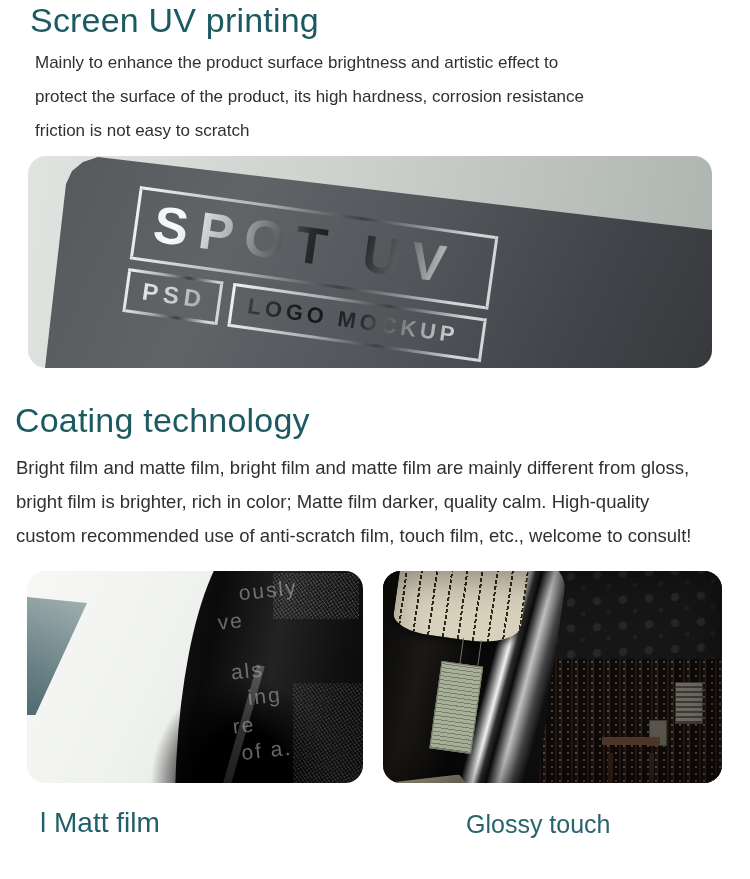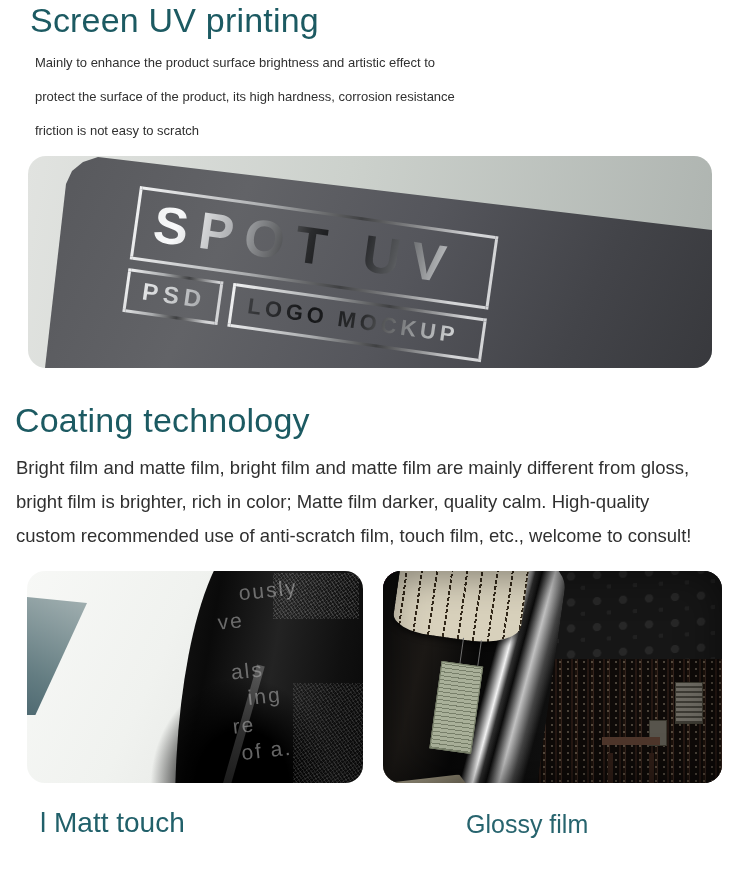--- a/index.html
+++ b/index.html
@@ -6,21 +6,21 @@
   html,body { width:750px; background:#ffffff; font-family:"Liberation Sans", sans-serif; }
   body { height:879px; overflow:hidden; }
 
   main { }
 
   h1.sec-title { font-size:34px; font-weight:400; color:#1c5a62; letter-spacing:0.2px; }
   #uv-title { margin-left:30px; line-height:40px; }
   #coating-title { margin-left:15px; margin-top:29px; line-height:46px; }
 
   p.para { white-space:pre-line; color:#303030; line-height:34px; }
-  #uv-desc { margin:6px 40px 0 35px; font-size:13px; }
+  #uv-desc { margin:6px 40px 0 35px; font-size:17px; }
   #coating-desc { margin:8px 6px 18px 16px; font-size:18.5px; }
 
   
   .spot-fig { position:relative; margin:8px 0 0 28px; width:684px; height:212px;
               border-radius:18px; overflow:hidden;
               background:linear-gradient(100deg,#e1e3e0 0%,#ccd1cc 45%,#adb3af 100%); }
   .spot-card { position:absolute; inset:0;
               background:linear-gradient(115deg,#56575b 0%,#626367 30%,#55565c 55%,#434449 80%,#38393d 100%);
               clip-path:polygon(55px 6px,70px 1px,684px 74px,684px 212px,17px 212px,38px 28px,44px 15px); }
   .spot-logo { position:absolute; left:112px; top:30px; width:362px;
@@ -186,18 +186,18 @@
             <div class="small-label"></div>
             <div class="wedge"></div>
           </div>
         </div>
         <div class="vignette"></div>
       </figure>
 
     </div>
 
     <div class="captions">
-      <span class="matt-label">l Matt touch</span>
-      <span class="glossy-label">Glossy film</span>
+      <span class="matt-label">l Matt film</span>
+      <span class="glossy-label">Glossy touch</span>
     </div>
   </section>
 
 </main>
 
 </body></html>

